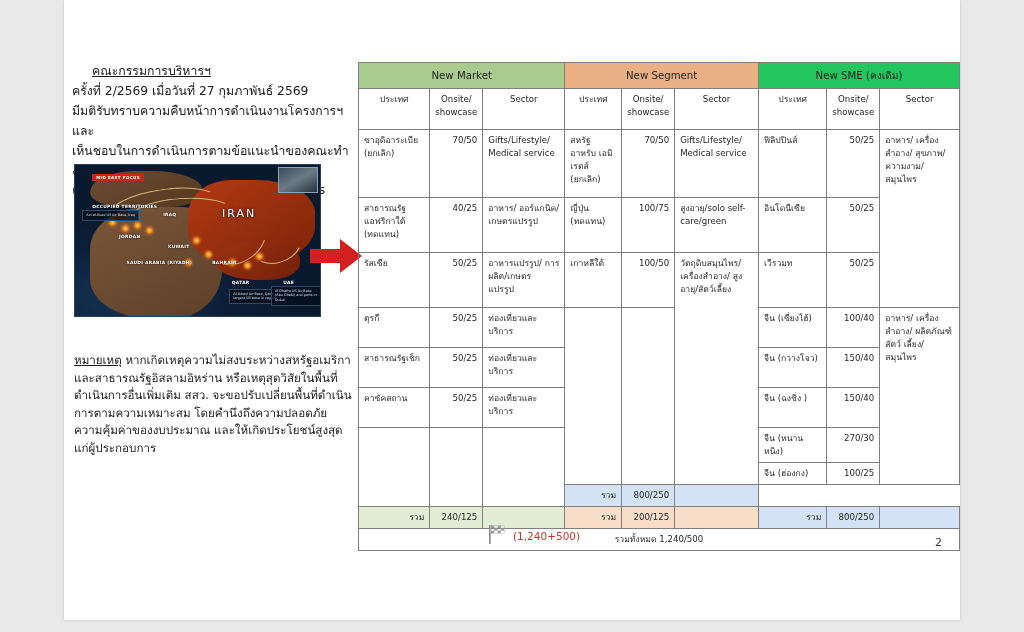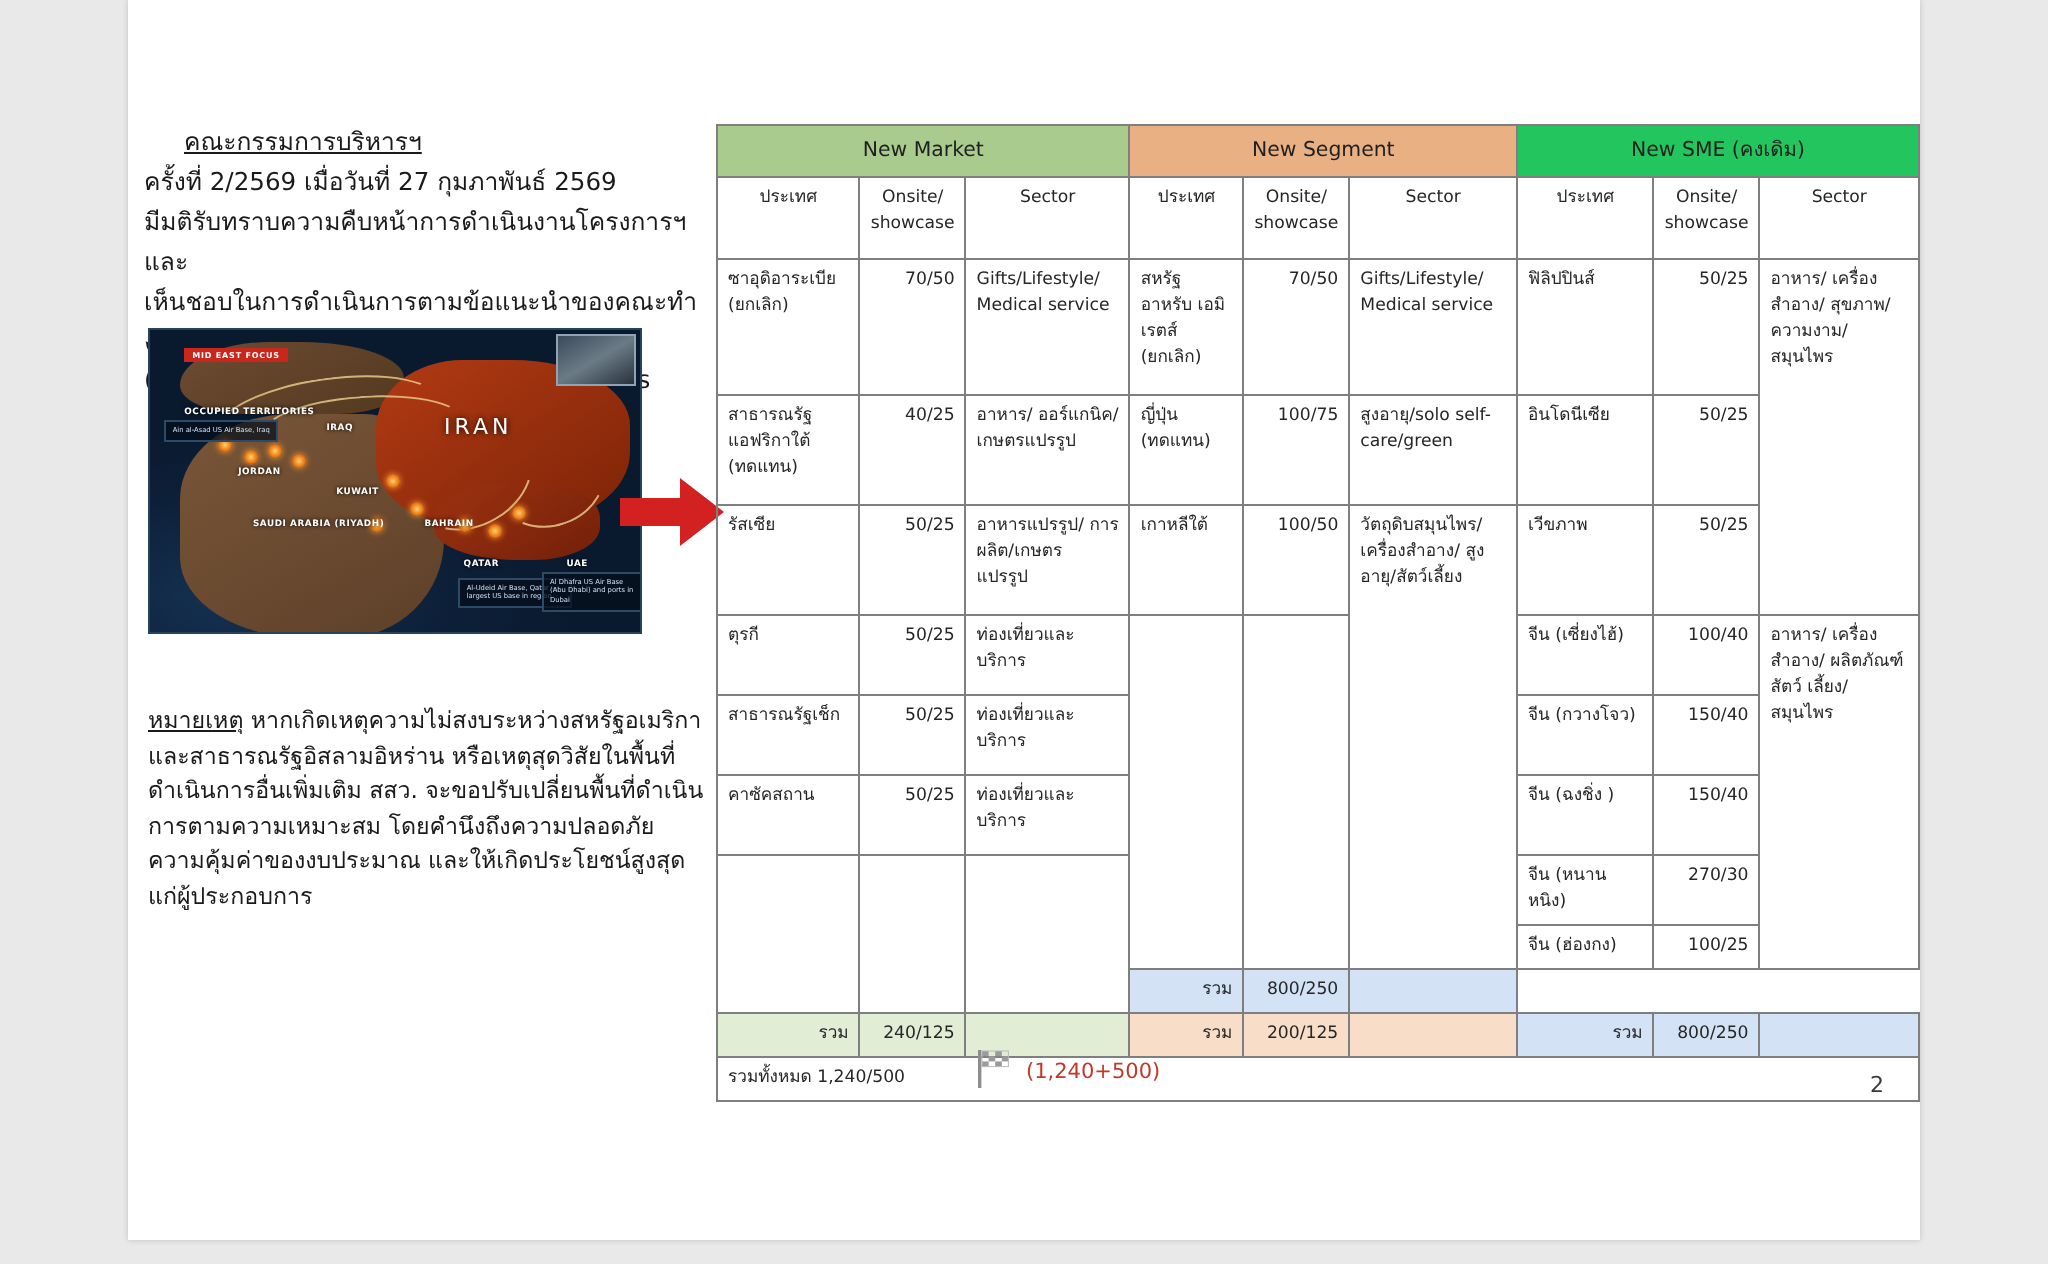--- a/index.html
+++ b/index.html
@@ -49,21 +49,21 @@
   .g-blue{background:#22c55e;}
   .sub{text-align:center;vertical-align:middle;font-size:8.6px;color:#262626;height:32px;}
   .num{text-align:right;}
   .c-red{color:#c0392b;}
   .c-blue{color:#2f3fa8;}
   .t-green{background:#e2edd6;}
   .t-orange{background:#f8ddc8;}
   .t-blue{background:#d3e2f4;}
   .totlbl{text-align:right;font-size:8.8px;}
   .totnum{text-align:right;font-size:8.8px;font-weight:bold;}
-  .grand{font-size:9px;color:#2f3fa8;font-weight:bold;padding:6px 2px;margin-left:48px;}
+  .grand{text-align:center;font-size:9px;color:#2f3fa8;font-weight:bold;padding:6px 2px;margin-left:48px;}
 
   .caption{position:absolute;left:425px;top:524px;display:flex;align-items:center;gap:7px;}
   .cap-txt{color:#c0392b;font-size:15px;}
   .cap-sub{color:#c0392b;font-size:10.5px;}
   .pageno{position:absolute;right:18px;top:536px;font-size:11px;color:#3a3a3a;}
 </style>
 </head>
 <body>
 
 <div class="page">
@@ -183,21 +183,21 @@
         <td class="num">50/25</td>
       </tr>
 
       <tr style="height:55px">
         <td>รัสเซีย</td>
         <td class="num">50/25</td>
         <td>อาหารแปรรูป/ การผลิต/เกษตร แปรรูป</td>
         <td>เกาหลีใต้</td>
         <td class="num">100/50</td>
         <td rowspan="6">วัตถุดิบสมุนไพร/ เครื่องสำอาง/ สูงอายุ/สัตว์เลี้ยง</td>
-        <td>เวีขภาพ</td>
+        <td>เวีรวมท</td>
         <td class="num">50/25</td>
       </tr>
 
       <tr style="height:40px">
         <td>ตุรกี</td>
         <td class="num">50/25</td>
         <td>ท่องเที่ยวและ บริการ</td>
         <td rowspan="5"></td>
         <td rowspan="5"></td>
         <td>จีน (เซี่ยงไฮ้)</td>

